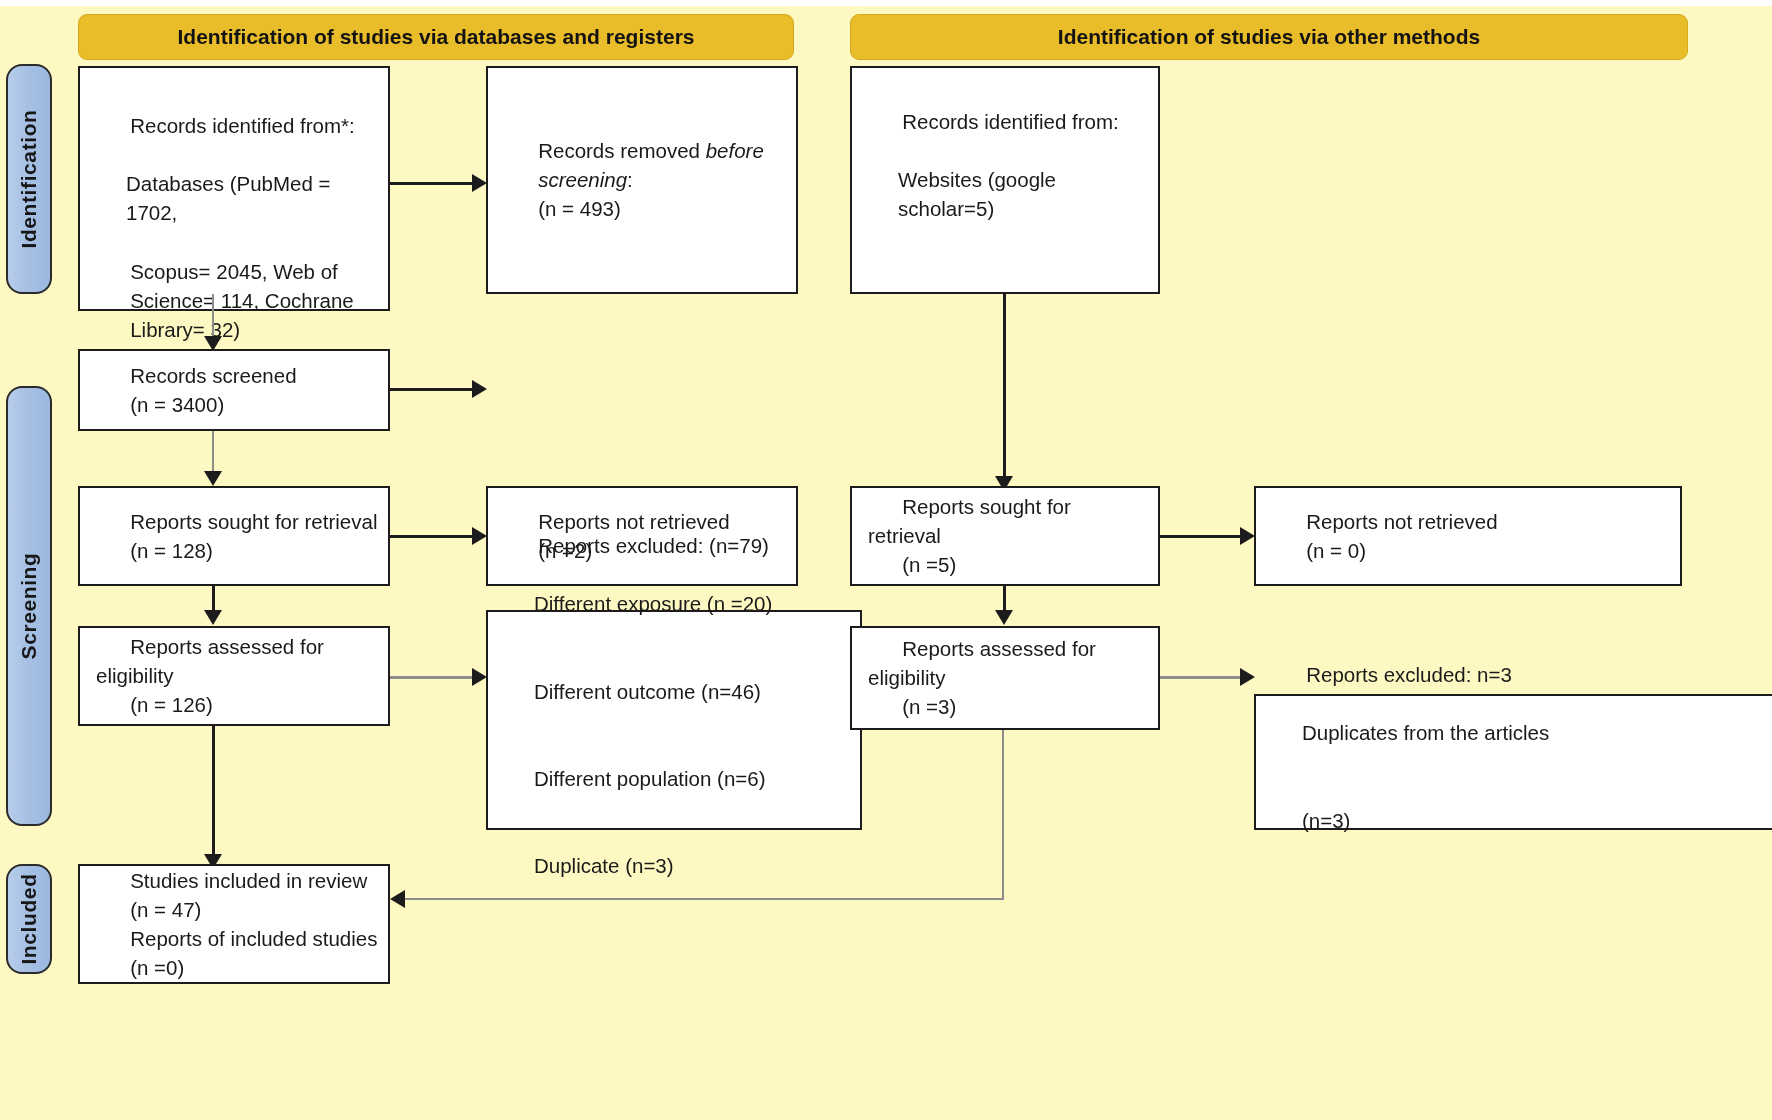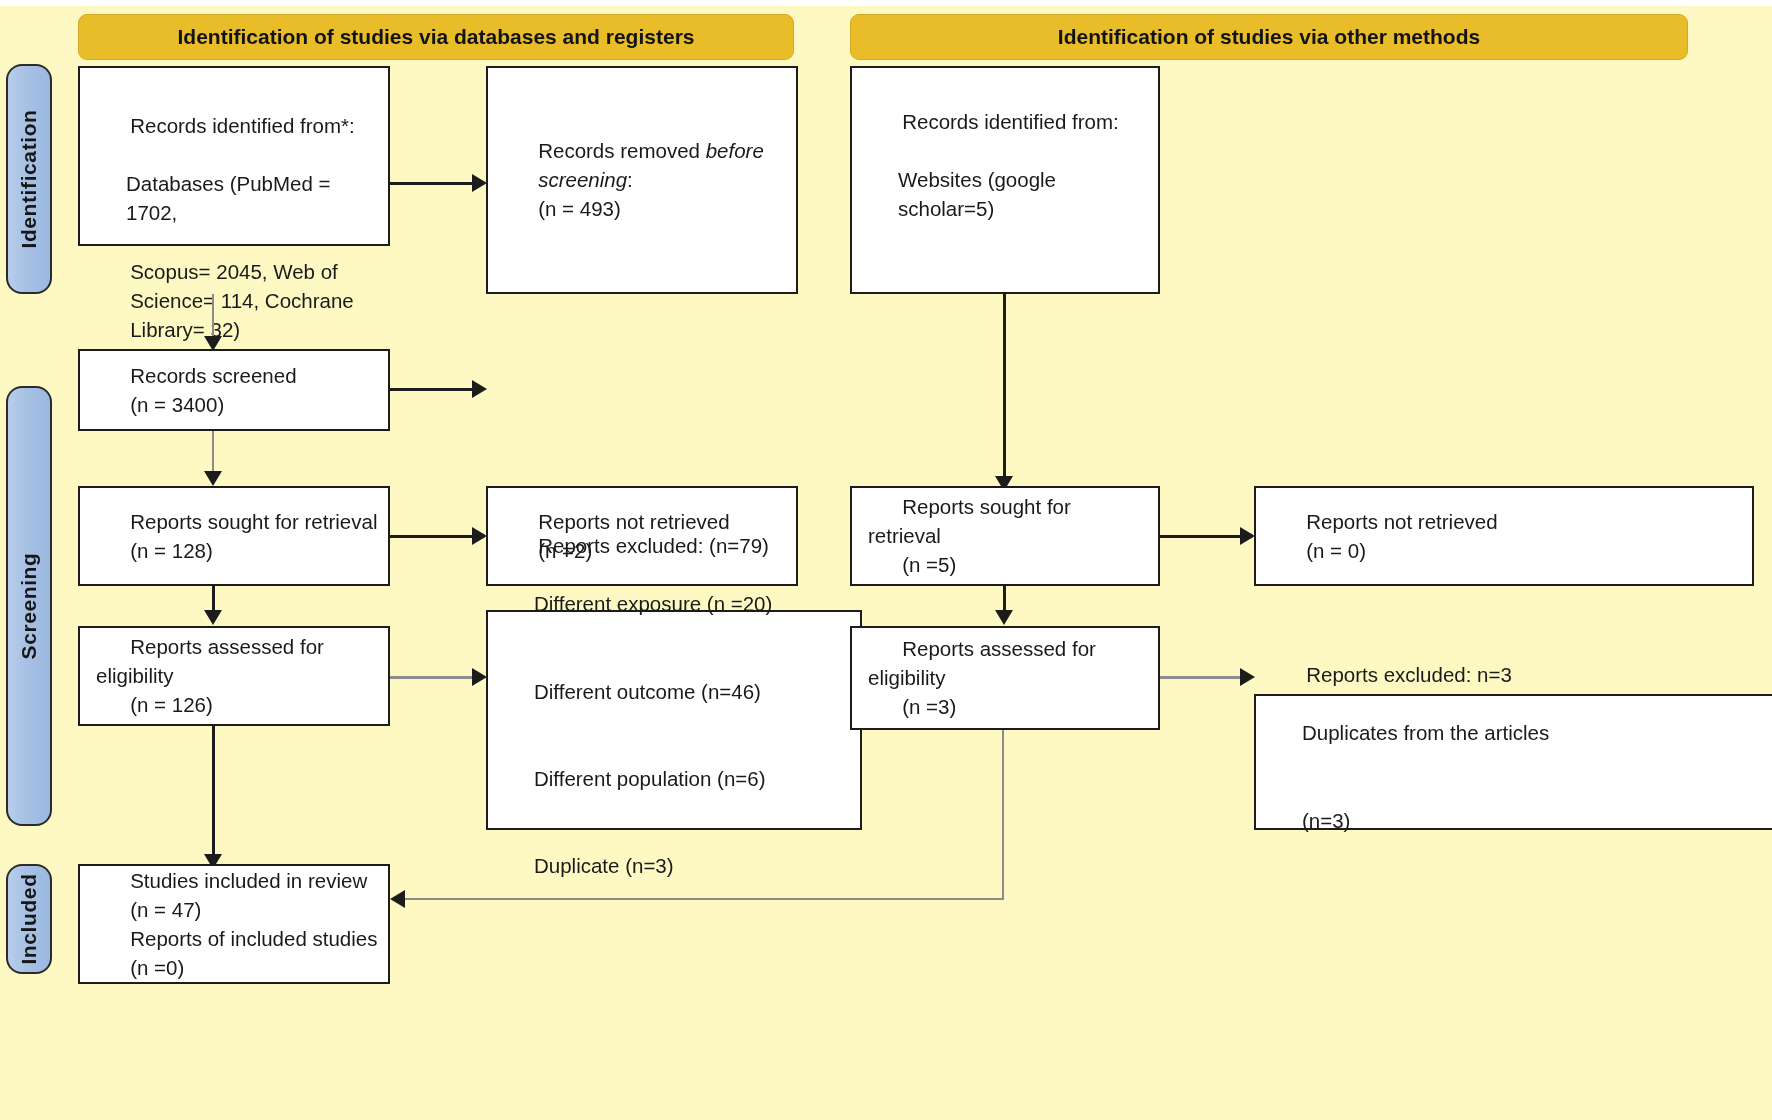--- a/index.html
+++ b/index.html
@@ -124,21 +124,21 @@
   </div>
 
   <div class="phase-bar" style="left:6px; top:380px; width:46px; height:440px;">
     <span class="phase-text">Screening</span>
   </div>
 
   <div class="phase-bar" style="left:6px; top:858px; width:46px; height:110px;">
     <span class="phase-text">Included</span>
   </div>
 
-  <div class="box topal" style="left:78px; top:60px; width:312px; height:180px;">
+  <div class="box topal" style="left:78px; top:60px; width:312px; height:245px;">
     <div class="box-body">
       <span>Records identified from*:</span>
       <span class="indent">Databases (PubMed = 1702,</span>
       <span>Scopus= 2045, Web of</span>
       <span>Science= 114, Cochrane</span>
       <span>Library= 32)</span>
       <span>n=3893</span>
     </div>
   </div>
 
@@ -200,21 +200,21 @@
   <div class="box mid" style="left:850px; top:480px; width:310px; height:100px;">
     <div class="box-body">
       <span>Reports sought for retrieval</span>
       <span>(n =5)</span>
     </div>
   </div>
 
   <div class="ln" style="left:1160px; top:529px; width:82px; height:3px;"></div>
   <div class="arrowhead right" style="left:1240px; top:521px;"></div>
 
-  <div class="box mid" style="left:1254px; top:480px; width:500px; height:100px;">
+  <div class="box mid" style="left:1254px; top:480px; width:428px; height:100px;">
     <div class="box-body">
       <span>Reports not retrieved</span>
       <span>(n = 0)</span>
     </div>
   </div>
 
   <div class="ln" style="left:212px; top:580px; width:3px; height:28px;"></div>
   <div class="arrowhead down" style="left:204px; top:604px;"></div>
 
   <div class="box mid" style="left:78px; top:620px; width:312px; height:100px;">

